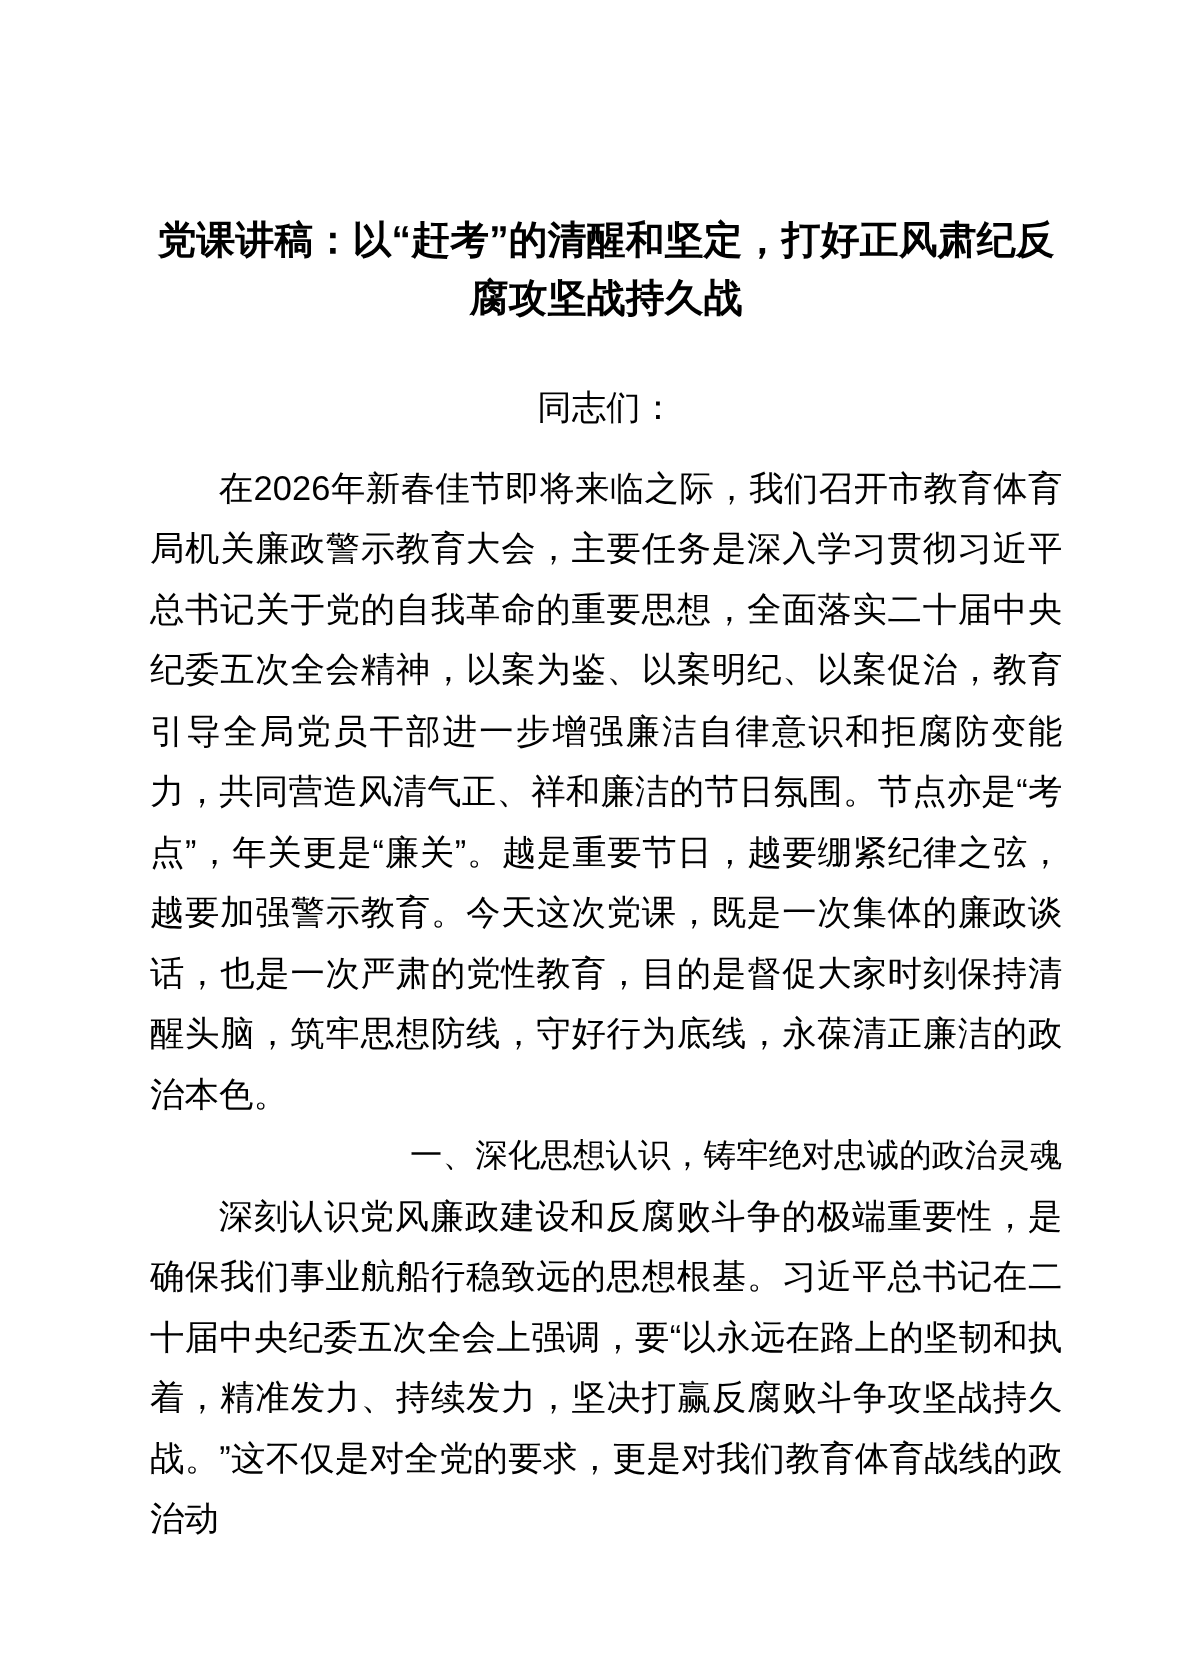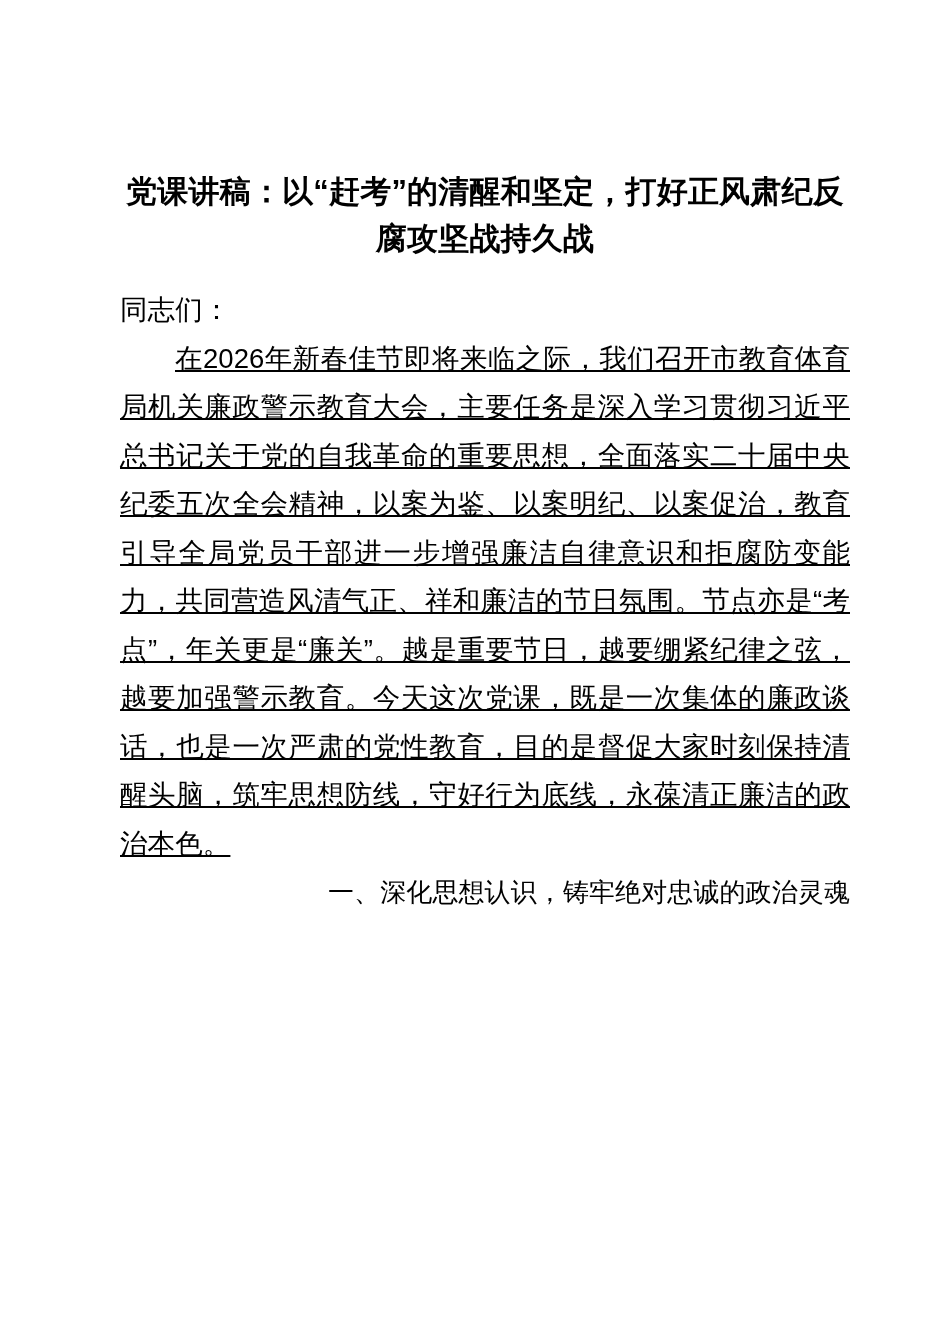--- a/index.html
+++ b/index.html
@@ -36,38 +36,37 @@
     padding-top: 168px;
     font-size: 31px;
     font-weight: bold;
     line-height: 47px;
     text-align: center;
     letter-spacing: 0.2px;
     color: #000000;
   }
 
   .salutation {
-    margin: 0;
+    margin: 16px;
     padding-top: 24px;
     font-size: 27.5px;
     line-height: 48.5px;
-    text-align: left;
+    text-align: center;
     letter-spacing: 0.1px;
   }
 
   .para {
     margin: 0;
     font-size: 27.5px;
     line-height: 48.5px;
     text-align: justify;
     text-align-last: left;
     text-justify: inter-ideograph;
     text-indent: 2em;
     letter-spacing: 0.1px;
-    text-decoration: underline;
   }
 
   .section-heading {
     margin: 0;
     font-size: 26px;
     line-height: 48.5px;
     text-align: right;
     text-indent: 2em;
     letter-spacing: 0.1px;
   }
@@ -79,15 +78,16 @@
   <div class="content">
 
     <h1 class="doc-title">党课讲稿：以“赶考”的清醒和坚定，打好正风肃纪反腐攻坚战持久战</h1>
 
     <p class="salutation">同志们：</p>
 
     <p class="para">在2026年新春佳节即将来临之际，我们召开市教育体育局机关廉政警示教育大会，主要任务是深入学习贯彻习近平总书记关于党的自我革命的重要思想，全面落实二十届中央纪委五次全会精神，以案为鉴、以案明纪、以案促治，教育引导全局党员干部进一步增强廉洁自律意识和拒腐防变能力，共同营造风清气正、祥和廉洁的节日氛围。节点亦是“考点”，年关更是“廉关”。越是重要节日，越要绷紧纪律之弦，越要加强警示教育。今天这次党课，既是一次集体的廉政谈话，也是一次严肃的党性教育，目的是督促大家时刻保持清醒头脑，筑牢思想防线，守好行为底线，永葆清正廉洁的政治本色。</p>
 
     <p class="section-heading">一、深化思想认识，铸牢绝对忠诚的政治灵魂</p>
 
+    <p class="para">深刻认识党风廉政建设和反腐败斗争的极端重要性，是确保我们事业航船行稳致远的思想根基。习近平总书记在二十届中央纪委五次全会上强调，要“以永远在路上的坚韧和执着，精准发力、持续发力，坚决打赢反腐败斗争攻坚战持久战。”这不仅是对全党的要求，更是对我们教育体育战线的政治动</p>
 
   </div>
 </div>
 
 </body></html>

